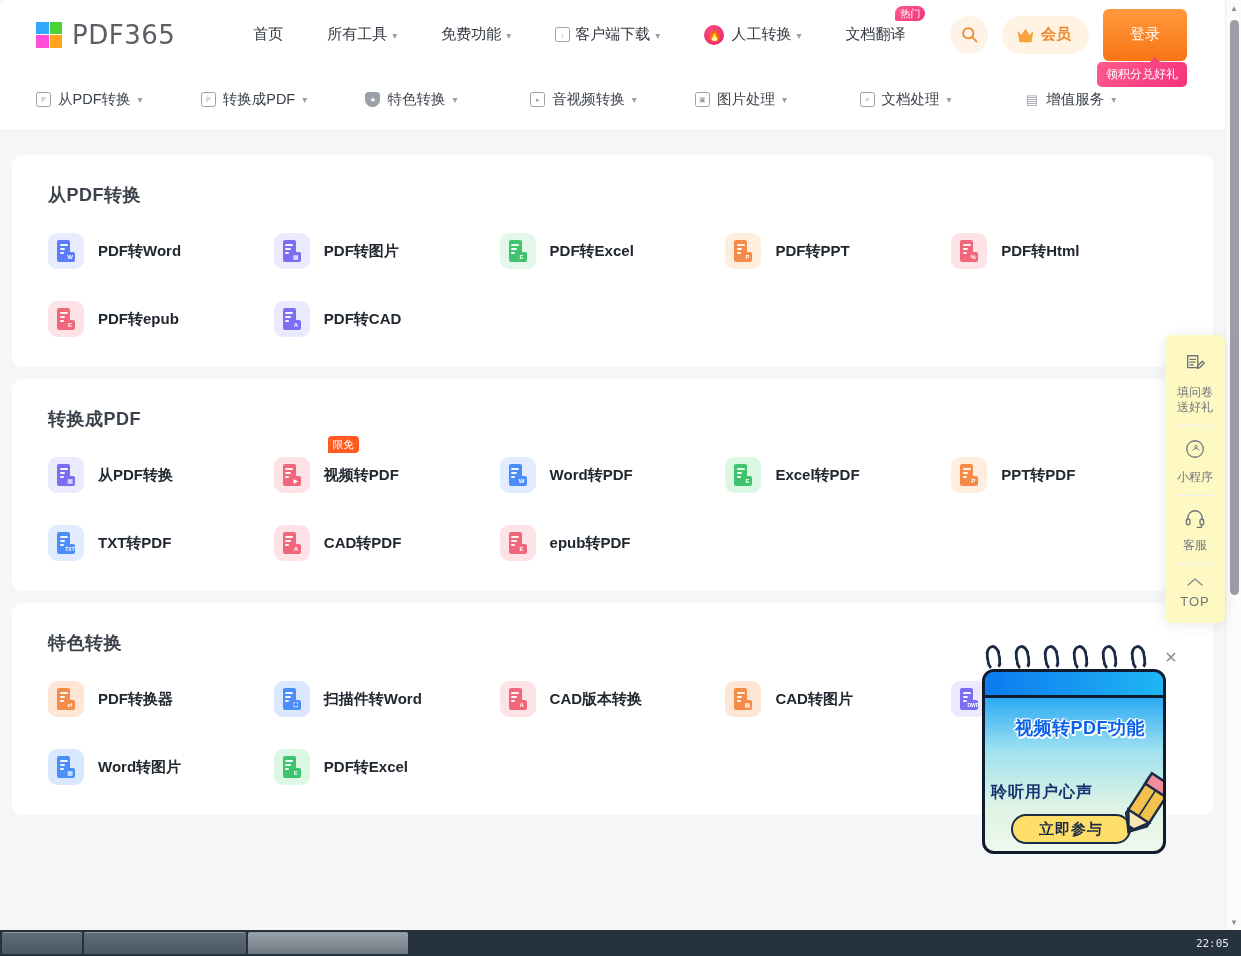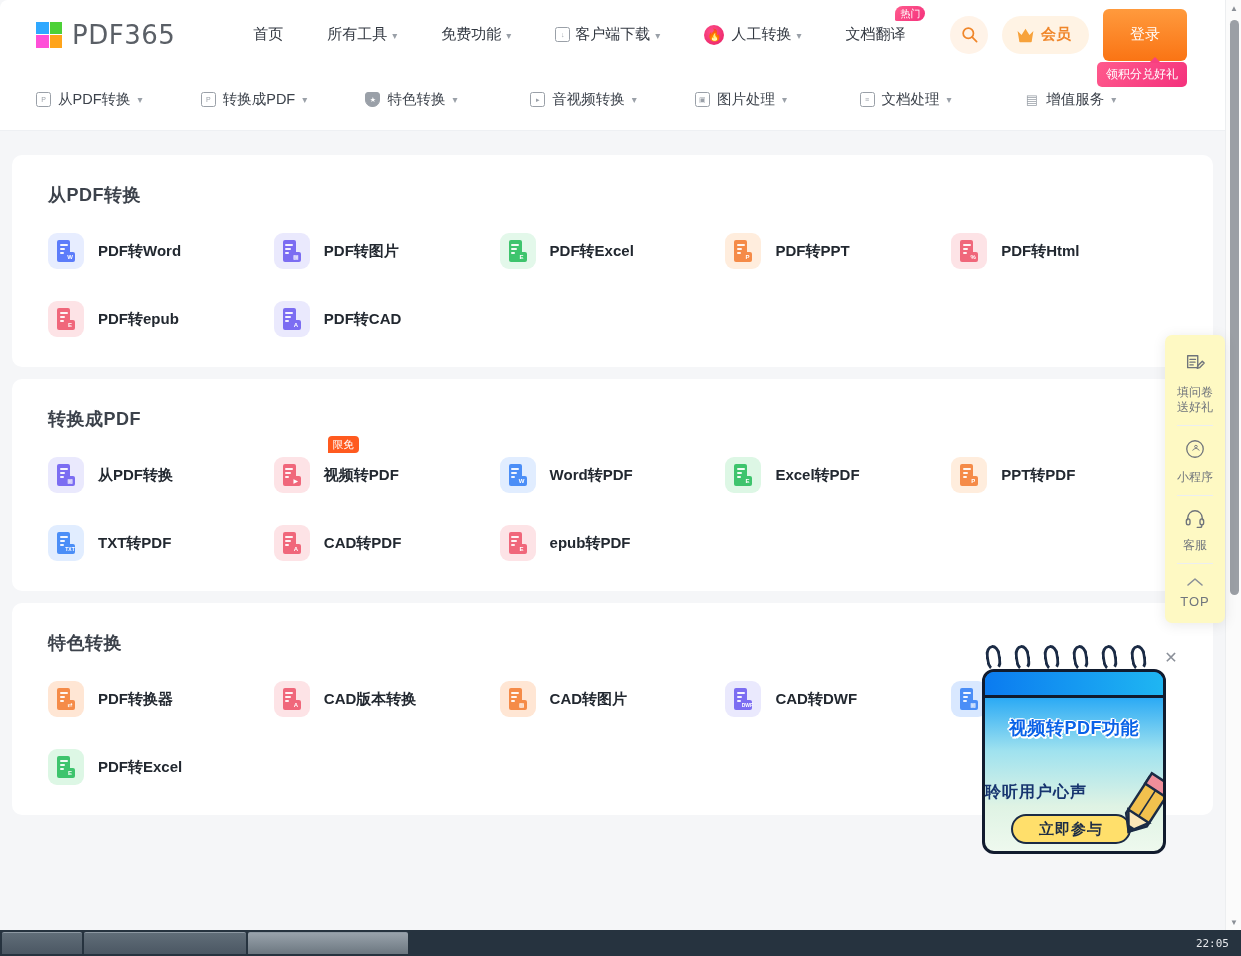--- a/index.html
+++ b/index.html
@@ -147,20 +147,21 @@
   }
   .promo-close {
     position:absolute; right: -8px; top: -5px; width: 18px; height:18px;
     color:#8b9099; font-size:16px; line-height:16px; text-align:center; cursor:pointer; z-index:5;
   }
   .promo-body {
     position:absolute; left: 6px; top: 14px; width: 184px; height: 185px;
     border: 3px solid #111b2e; border-radius: 12px;
     background: linear-gradient(180deg,#1f8fff 0%,#29a9f5 14%,#9fe2ef 44%,#dff3e4 75%,#eef9ee 100%);
     overflow:hidden;
+    padding-left:6px;
   }
   .promo-top-band {
     position:absolute; left:0; top:0; width:100%; height: 26px;
     background: linear-gradient(90deg,#0b7bf0,#1fb6f2);
     border-bottom: 3px solid #111b2e;
   }
   .rings { position:absolute; left: 10px; top: -10px; width: 180px; display:flex; gap: 14px; z-index: 6;}
   .ring {
     width: 15px; height: 26px; border: 3px solid #1b2b45; border-radius: 50%/40%;
     background: transparent; transform: rotate(-8deg);
@@ -570,20 +571,34 @@
                 <span class="page" style="background:#f58b48"></span>
             <span class="lines">
                   <i></i>
                   <i></i>
                   <i></i>
                 </span>
             <span class="corner" style="background:#f58b48;color:#fff">⇄</span>
               </span>
           </span>
           <span class="tool-label">PDF转换器</span>
+        </div>
+        <div class="tool">
+          <span class="tool-ico" style="background:#d9e8ff">
+            <span class="doc-glyph">
+                <span class="page" style="background:#4b8ef7"></span>
+            <span class="lines">
+                  <i></i>
+                  <i></i>
+                  <i></i>
+                </span>
+            <span class="corner" style="background:#4b8ef7;color:#fff">⛶</span>
+              </span>
+          </span>
+          <span class="tool-label">扫描件转Word</span>
         </div>
         <div class="tool">
           <span class="tool-ico" style="background:#fde3e6">
             <span class="doc-glyph">
                 <span class="page" style="background:#f0677b"></span>
             <span class="lines">
                   <i></i>
                   <i></i>
                   <i></i>
                 </span>

